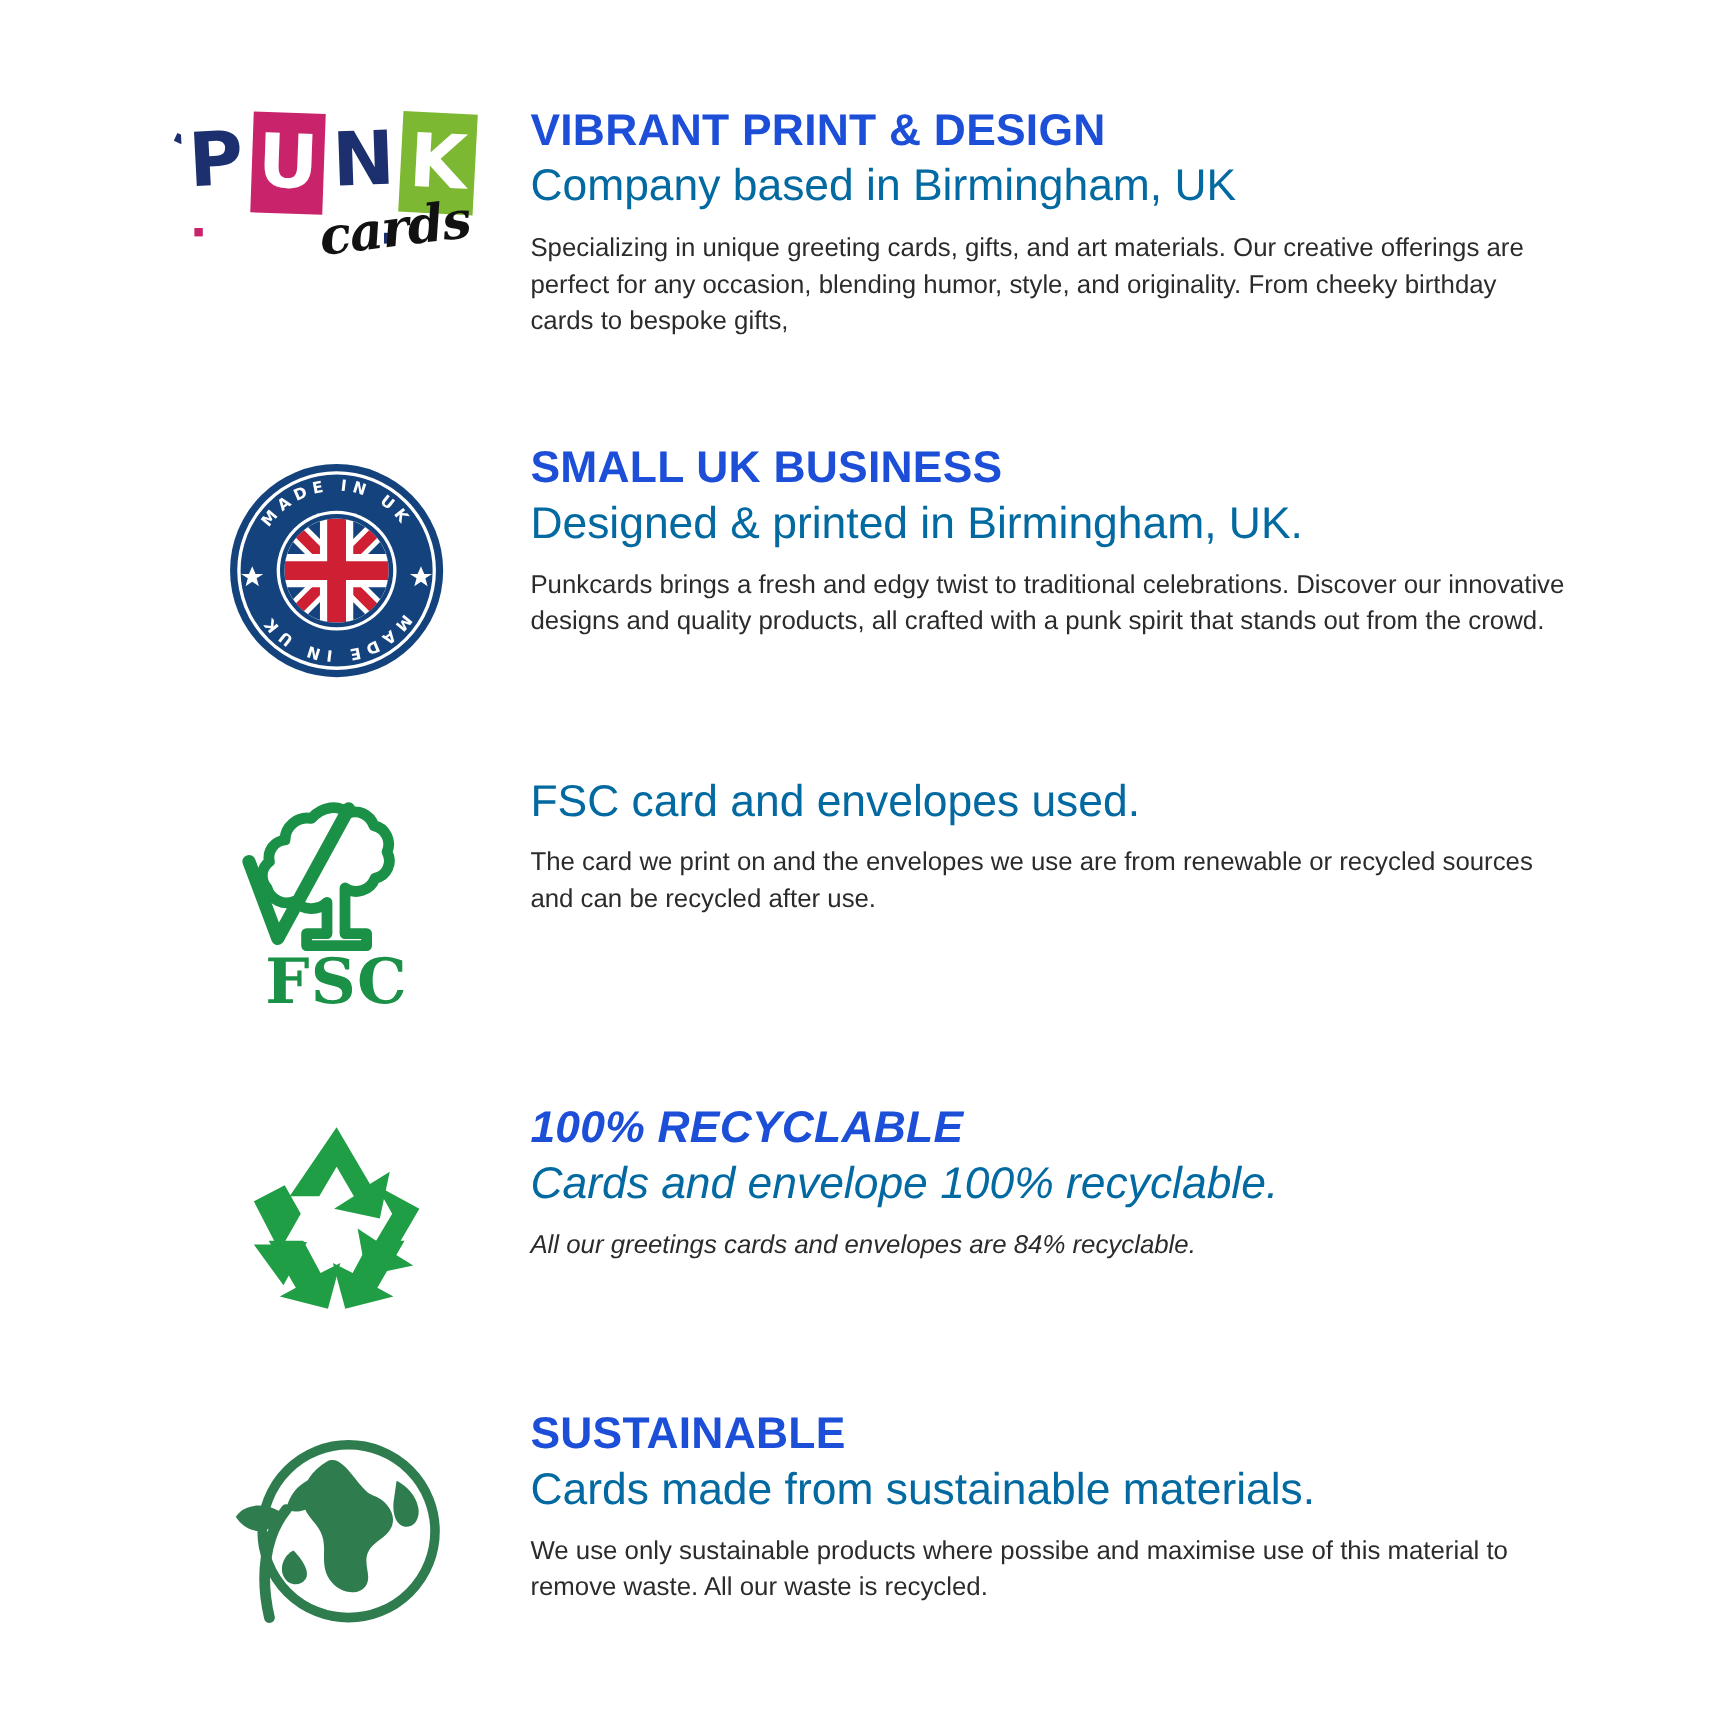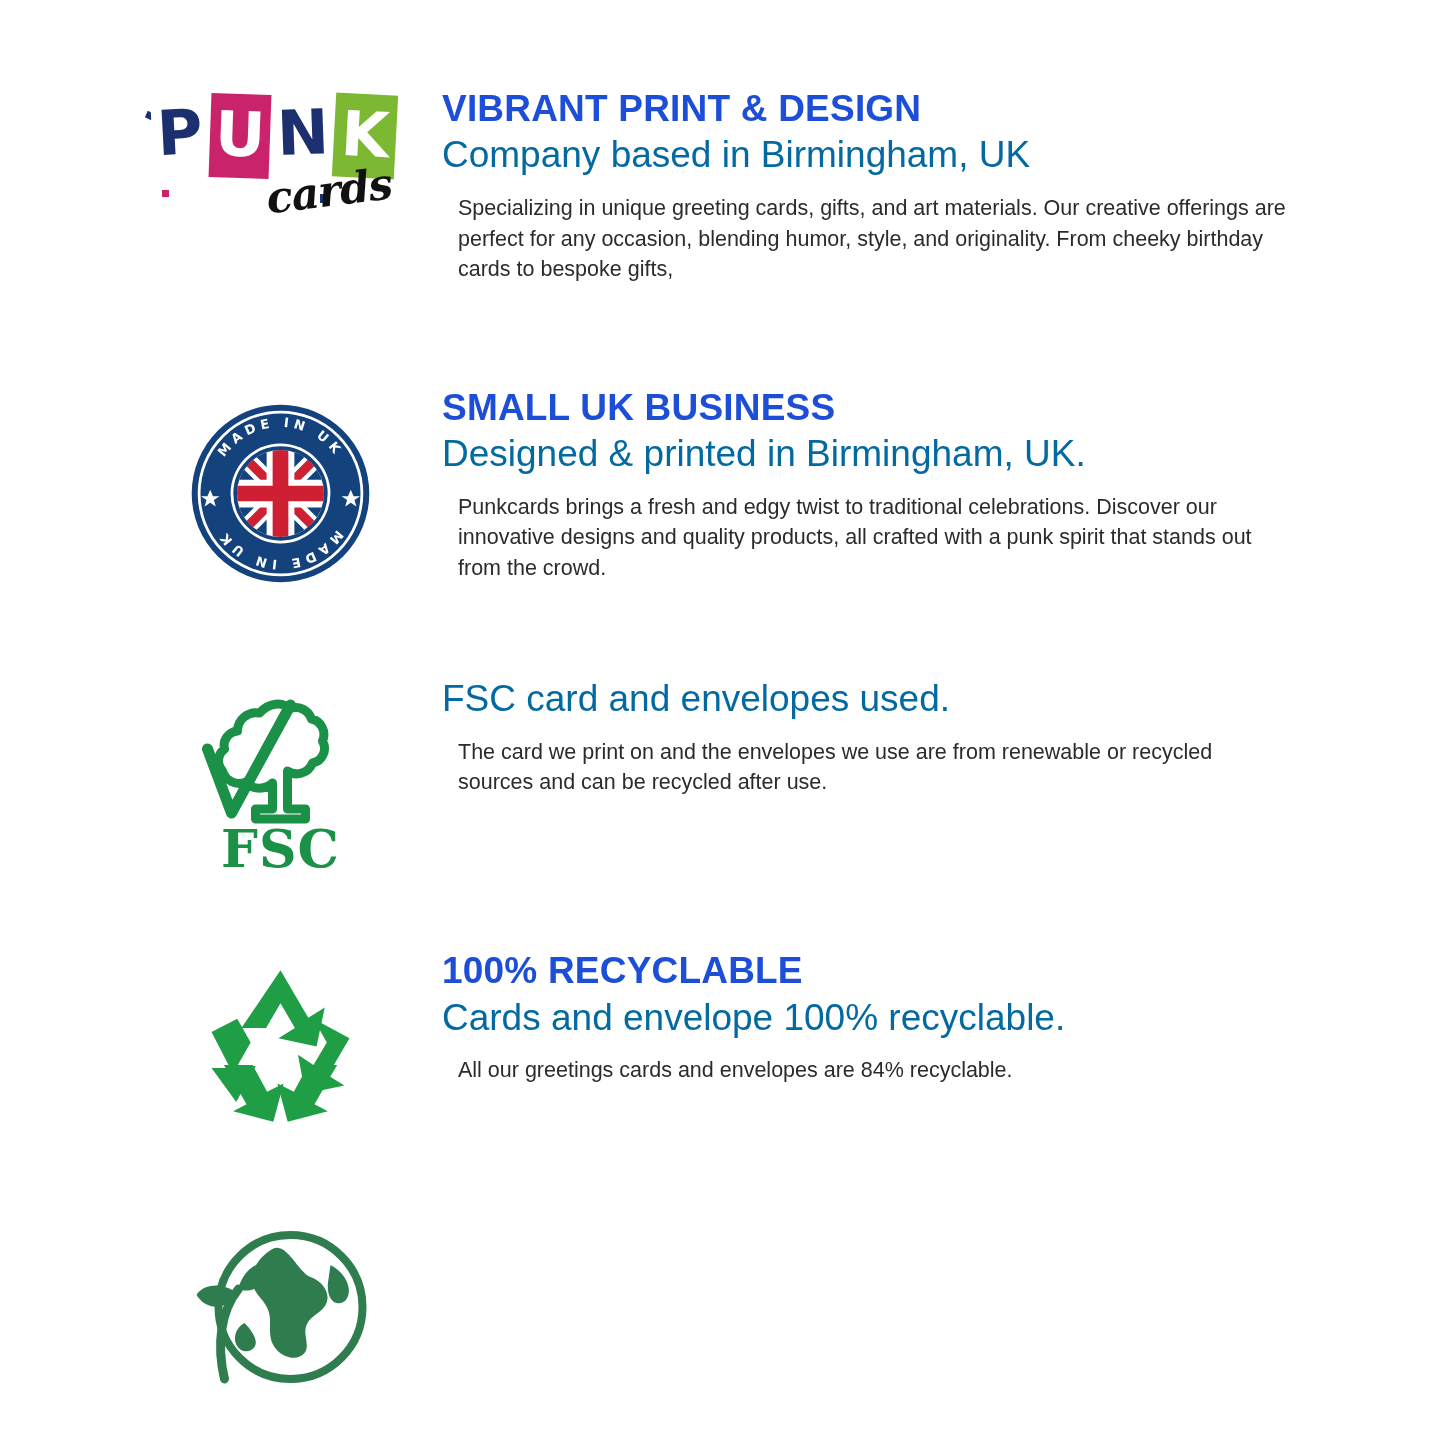--- a/index.html
+++ b/index.html
@@ -49,30 +49,30 @@
   .f-sub {
     font-size: 37px;
     font-weight: normal;
     line-height: 1.18;
     margin: 0 0 14px 0;
     color: #0369a1;
   }
   .f-body {
     font-size: 21.5px;
     line-height: 1.42;
-    margin: 16px;
+    margin: 0;
     color: #2b2b2b;
     max-width: 870px;
   }
 
   
   .feature.r1 { margin-top: 10px; margin-bottom: 86px; }
   .feature.r2 { margin-bottom: 78px; }
   .feature.r3 { margin-bottom: 74px; }
-  .feature.r4 { margin-bottom: 76px; }
+  .feature.r4 { margin-bottom: 76px; font-style: italic; }
   .feature.r5 { margin-bottom: 0; }
 
   .feature.r2 .icon-col,
   .feature.r3 .icon-col,
   .feature.r4 .icon-col,
   .feature.r5 .icon-col { padding-top: 14px; }
 
   
   .punk-logo {
     position: relative;
@@ -282,15 +282,20 @@
                    C102,140 118,142 124,134 C130,126 122,116 126,106 C130,96 142,94 146,84
                    C150,74 142,62 130,58 C118,54 106,22 92,30 Z"></path>
           <path d="M150,46 C158,50 166,58 168,68 C170,78 164,86 156,84 C148,82 146,70 148,60 Z"></path>
           <path d="M64,104 C56,108 52,118 56,126 C60,134 70,134 74,128 C78,122 72,112 64,104 Z"></path>
         </g>
         <path d="M44,160 C36,126 40,92 58,70" fill="none" stroke="#2f7d4f" stroke-width="9" stroke-linecap="round"></path>
         <path d="M56,74 C40,62 22,66 16,76 C26,92 46,92 56,74 Z" fill="#2f7d4f"></path>
         <path d="M58,70 C62,50 80,40 94,44 C90,64 72,76 58,70 Z" fill="#2f7d4f"></path>
       </svg>
     </div>
+    <div class="text-col">
+      <h2 class="f-title">SUSTAINABLE</h2>
+      <div class="f-sub">Cards made from sustainable materials.</div>
+      <p class="f-body">We use only sustainable products where possibe and maximise use of this material to remove waste. All our waste is recycled.</p>
+    </div>
   </div>
 
 </div>
 
 </body></html>

